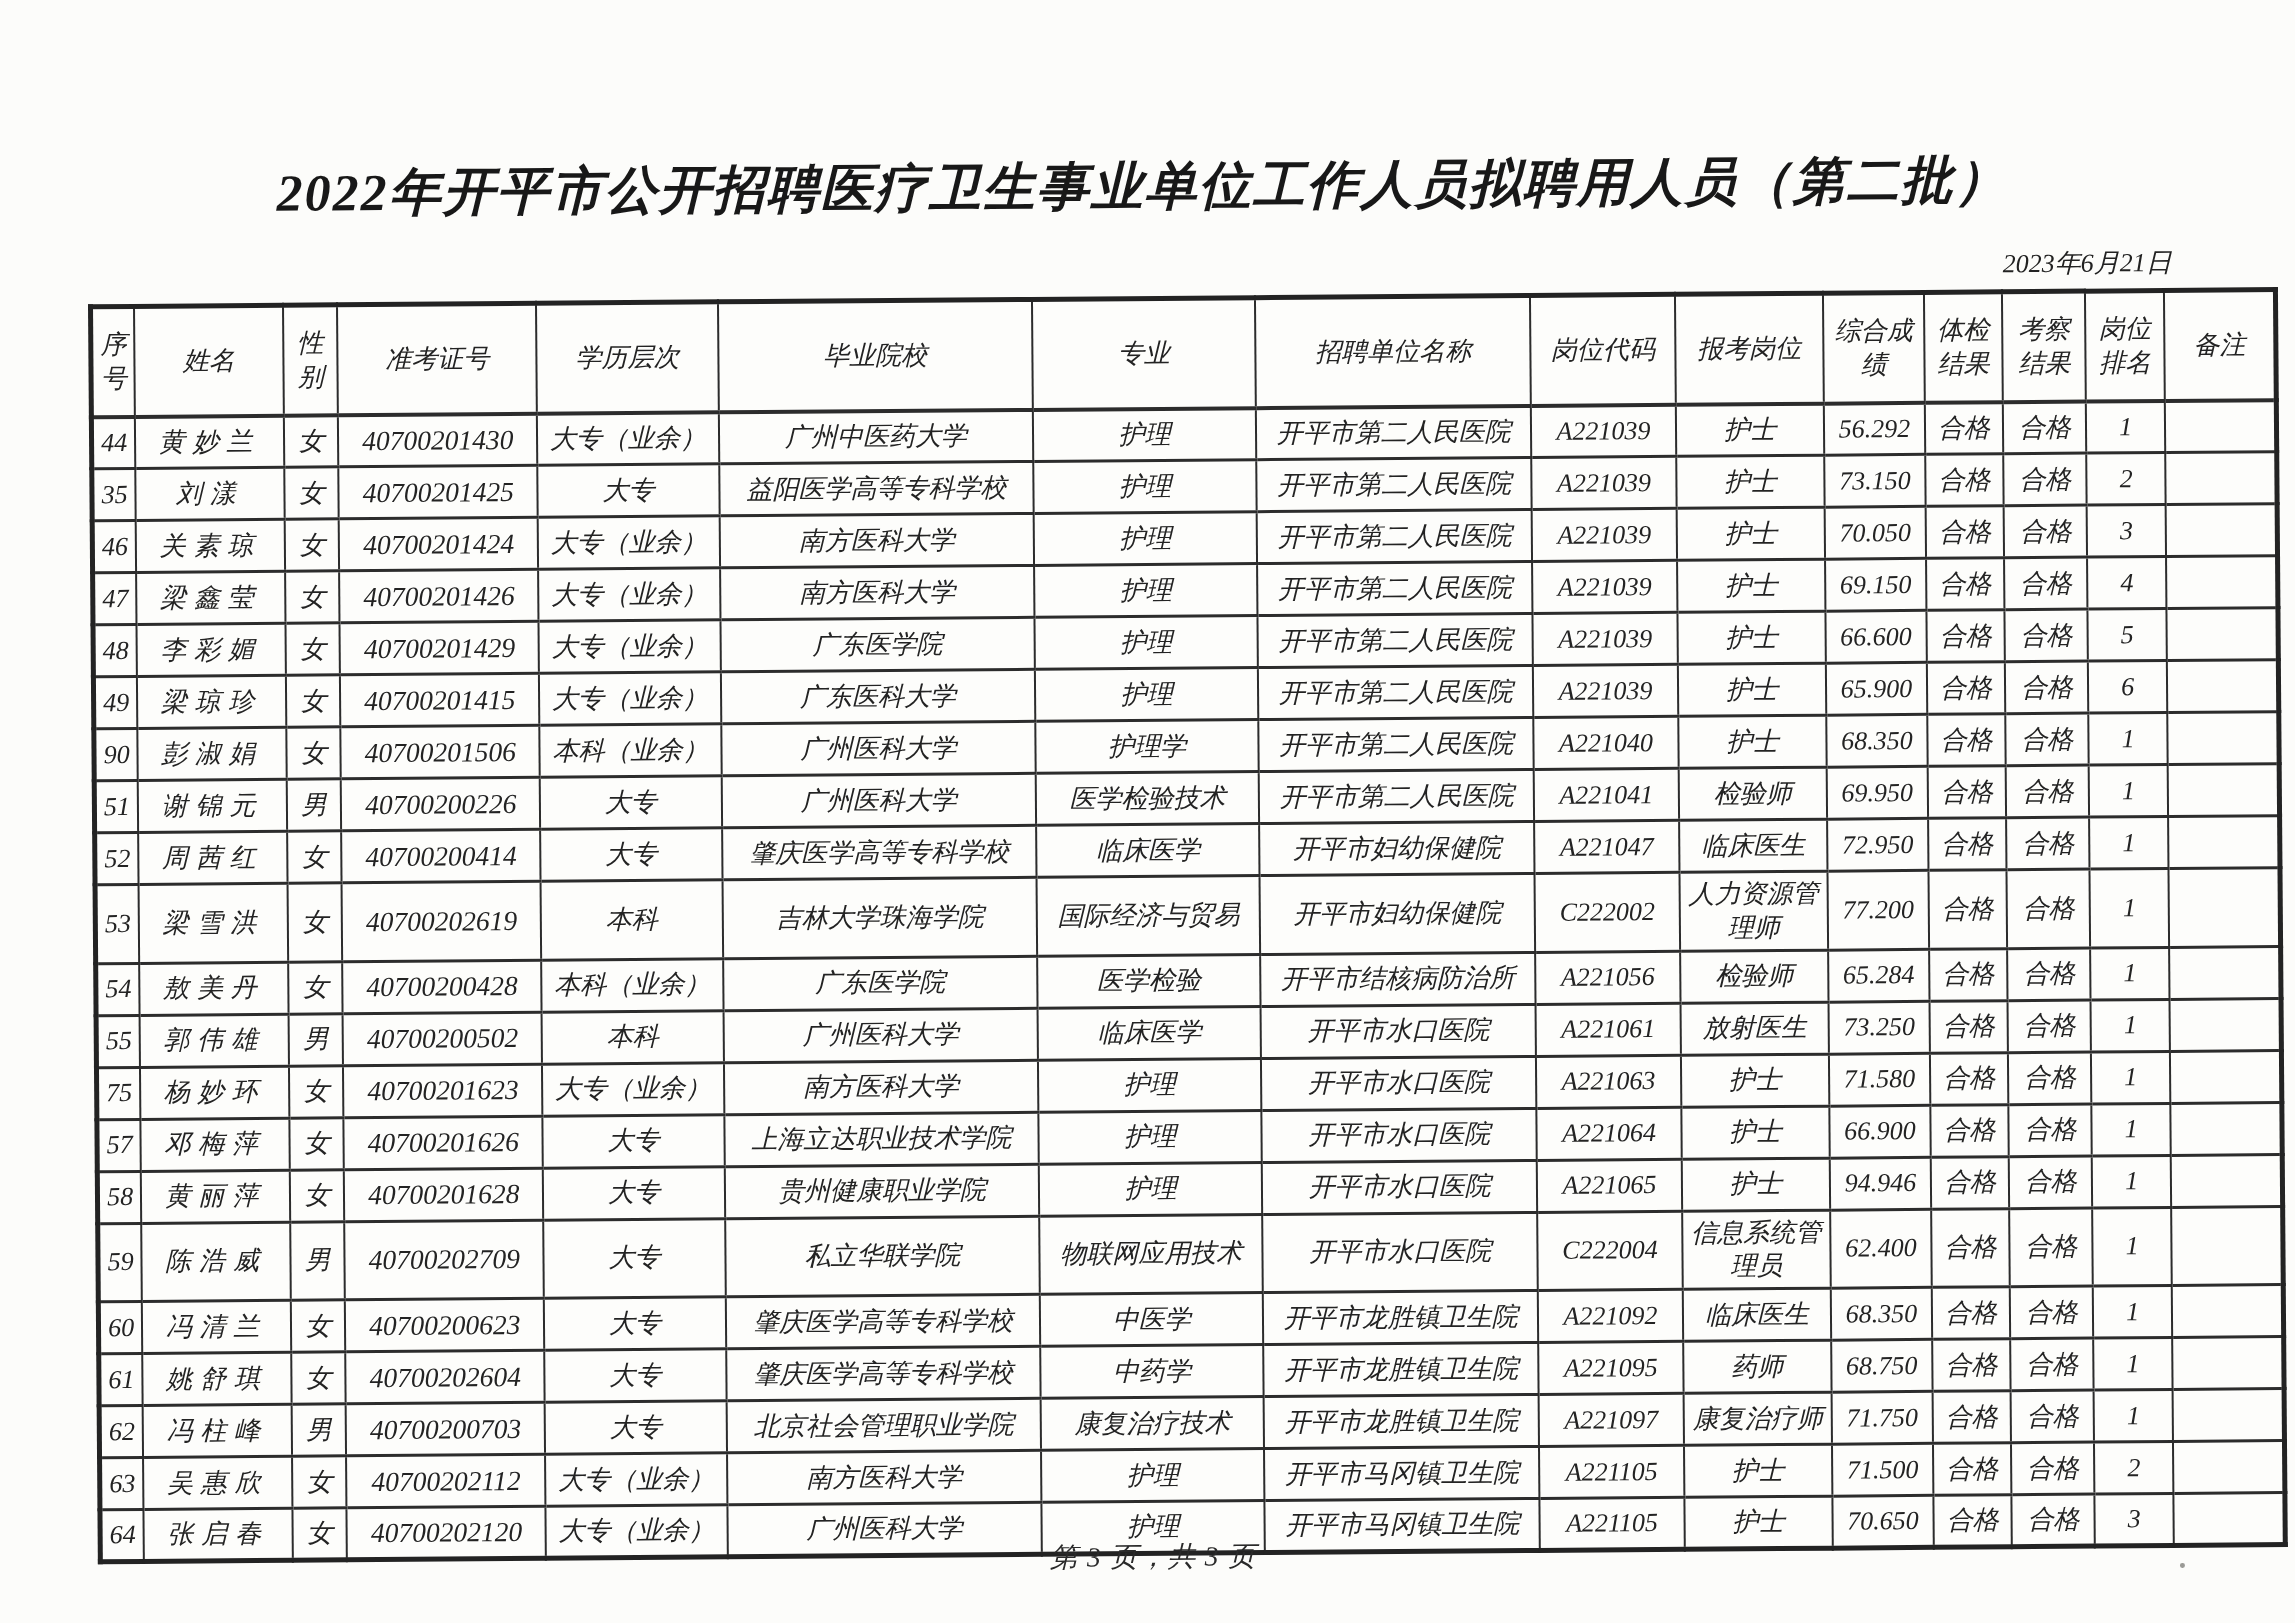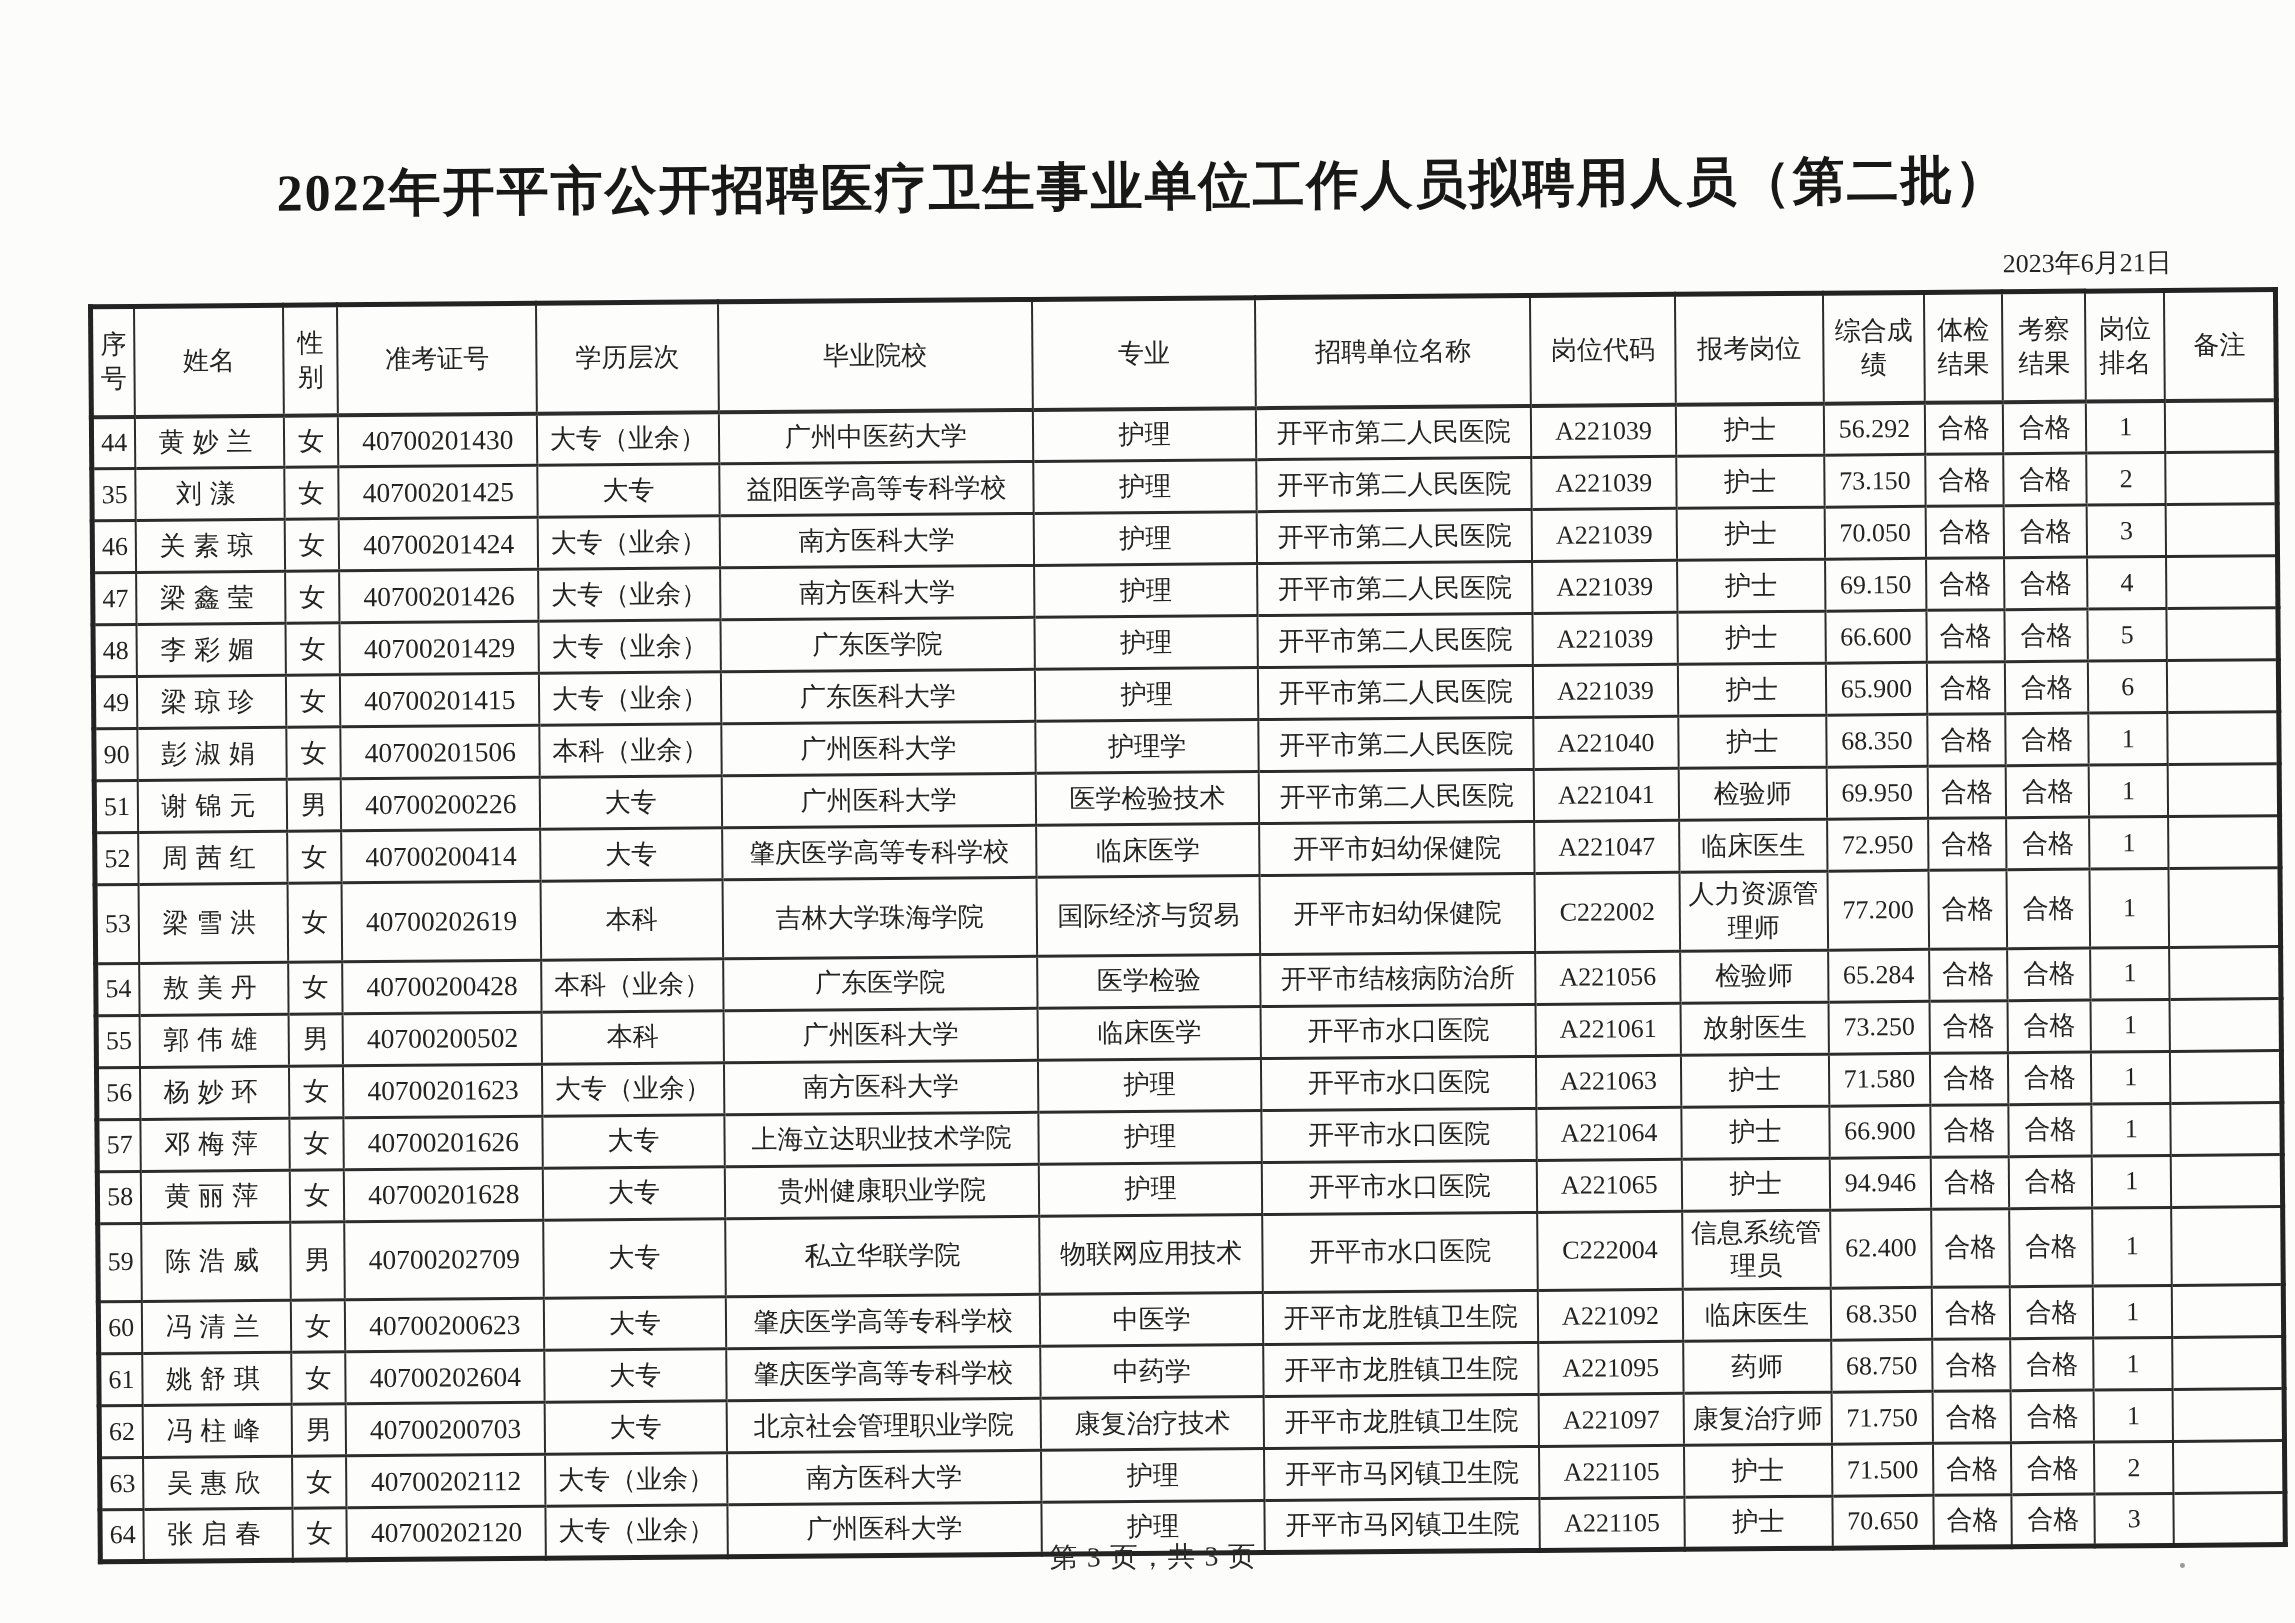--- a/index.html
+++ b/index.html
@@ -8,20 +8,21 @@
     background: #e8e8e8;
   }
   .page {
     position: relative;
     width: 2295px;
     height: 1623px;
     background: #fcfcfa;
     overflow: hidden;
     font-family: "Liberation Serif", "DejaVu Serif", serif;
     color: #1e1e1e;
+    font-style: italic;
   }
   
   .sheet {
     position: absolute;
     inset: 0;
     transform: rotate(-0.45deg);
     transform-origin: 50% 50%;
   }
   .doc-title {
     position: absolute;
@@ -344,21 +345,21 @@
             <td>开平市水口医院</td>
             <td>A221061</td>
             <td>放射医生</td>
             <td>73.250</td>
             <td>合格</td>
             <td>合格</td>
             <td>1</td>
             <td></td>
           </tr>
           <tr>
-            <td>56</td>
+            <td>75</td>
             <td>杨妙环</td>
             <td>女</td>
             <td>40700201623</td>
             <td>大专（业余）</td>
             <td>南方医科大学</td>
             <td>护理</td>
             <td>开平市水口医院</td>
             <td>A221063</td>
             <td>护士</td>
             <td>71.580</td>

